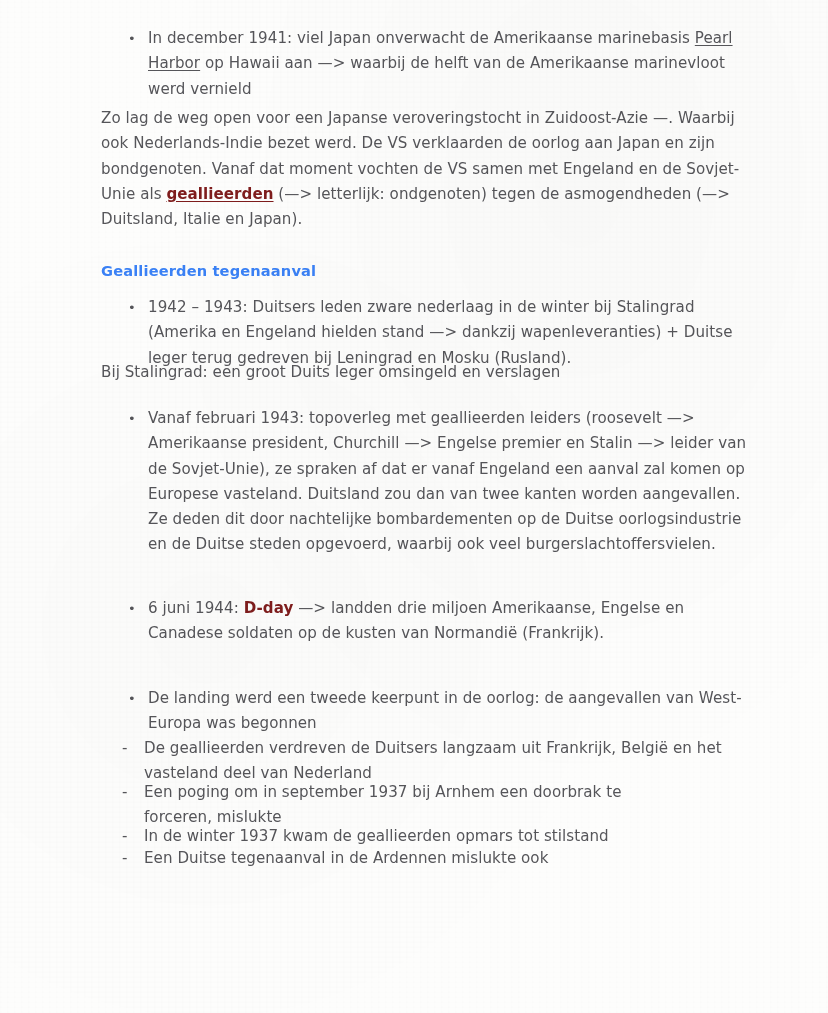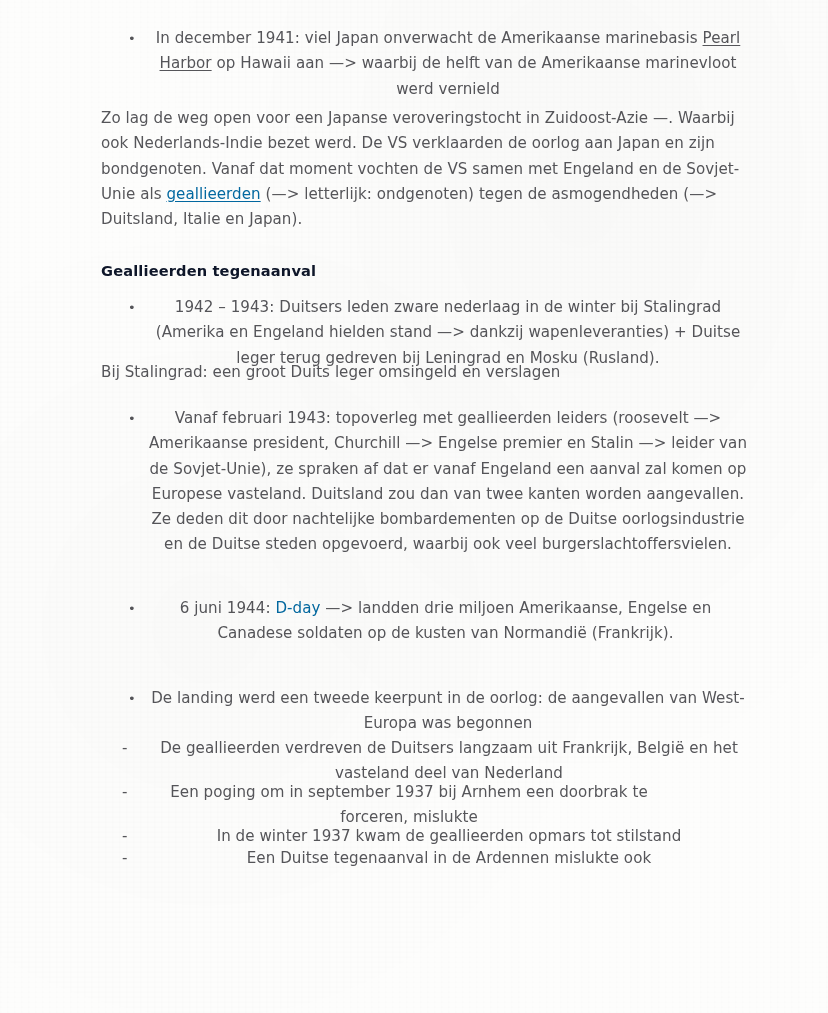--- a/index.html
+++ b/index.html
@@ -43,21 +43,21 @@
     line-height: 25.3px;
     color: #56565a;
     letter-spacing: 0.05px;
   }
   .heading {
     position: absolute;
     left: 101px;
     font-size: 14.6px;
     line-height: 20px;
     font-weight: bold;
-    color: #0f172a;
+    color: #3b82f6;
     letter-spacing: 0.15px;
   }
 
   
   .li {
     position: absolute;
     font-size: 15.1px;
     line-height: 25.3px;
     color: #56565a;
     letter-spacing: 0.05px;
@@ -68,40 +68,39 @@
     top: 0;
     color: #56565a;
     font-size: 15.1px;
     line-height: 25.3px;
   }
   .li .marker.dot {
     font-size: 13px;
   }
   .li .body {
     display: block;
-    text-align: center;
   }
 
   
   .li.bullet {
     left: 128px;
     width: 600px;
     padding-left: 20px;
   }
   
   .li.dash {
     left: 122px;
     width: 610px;
     padding-left: 22px;
   }
 
   
   .green {
-    color: #0369a1;
-    font-weight: normal;
+    color: #7f1d1d;
+    font-weight: bold;
   }
   .green.underline {
     text-decoration: underline;
     text-underline-offset: 2px;
   }
   .uline {
     text-decoration: underline;
     text-underline-offset: 2px;
     color: #56565a;
   }

